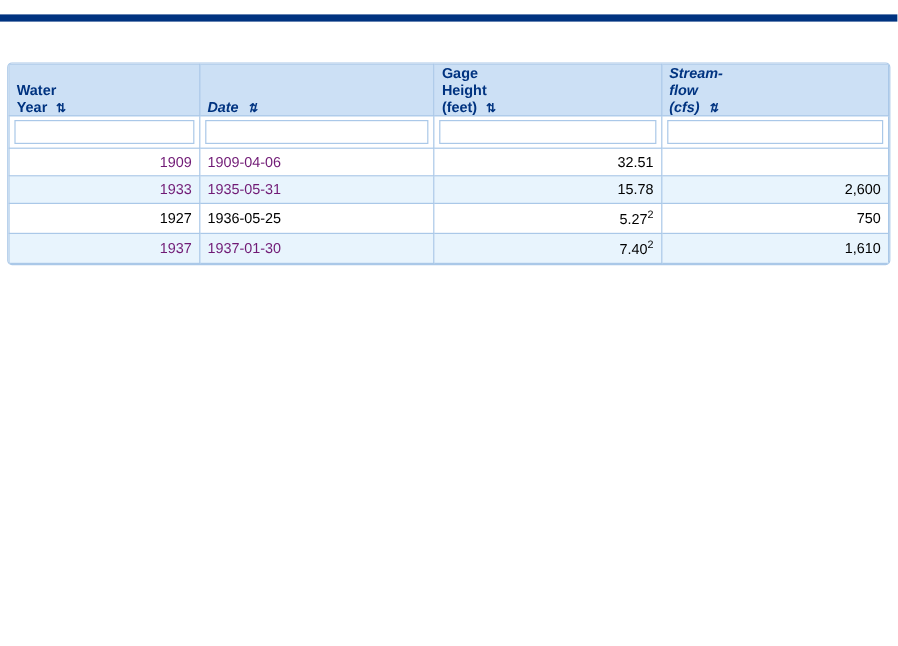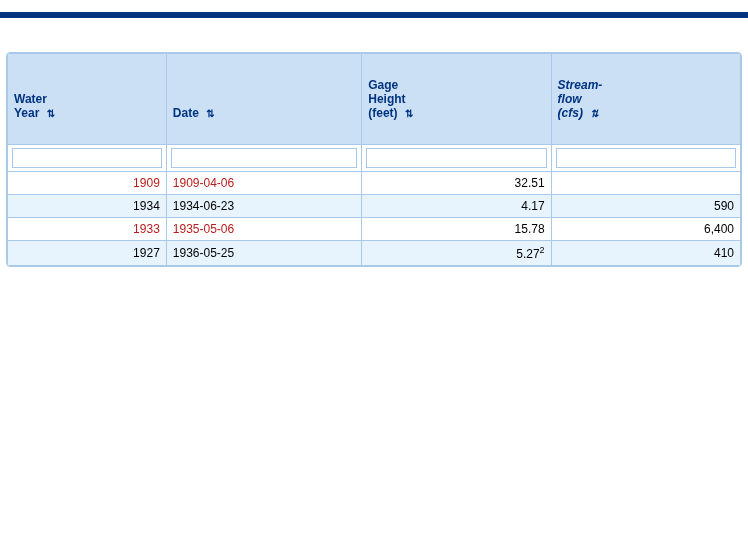--- a/index.html
+++ b/index.html
@@ -37,21 +37,21 @@
     }
     table {
       width: 100%;
       border-collapse: collapse;
     }
     thead tr {
       background: #cce0f5;
     }
     thead th {
       border: 1px solid #aac8e8;
-      padding: 24px 6px;
+      padding: 0 6px;
       text-align: left;
       font-size: 12px;
       font-weight: bold;
       color: #003380;
       vertical-align: bottom;
     }
     thead th .sort-icon {
       display: inline-block;
       margin-left: 4px;
       font-size: 10px;
@@ -73,25 +73,25 @@
     }
     tbody tr:nth-child(even) {
       background: #fff;
     }
     tbody td {
       border: 1px solid #aac8e8;
       padding: 4px 6px;
       font-size: 12px;
     }
     .col-year { width: 130px; }
-    .col-date { width: 160px; }
+    .col-date { width: 160px; font-style: italic; }
     .col-gage { width: 155px; }
     .col-stream { width: 155px; font-style: italic; }
 
-    .blue-cell { color: #b91c1c; }
+    .blue-cell { color: #701a75; }
     td.num { text-align: right; }
     sup { font-size: 9px; vertical-align: super; }
   </style>
 </head>
 <body>
 
 <div class="page-title"></div>
 
 <div class="available-bar"></div>
 
@@ -136,32 +136,32 @@
         <td><input type="text" style=""></td>
         <td><input type="text" style=""></td>
       </tr>
     <tr>
           <td class="num blue-cell">1909</td>
           <td class="blue-cell">1909-04-06</td>
           <td class="num">32.51</td>
           <td class="num"></td>
         </tr>
         <tr>
-          <td class="num">1934</td>
-          <td>1934-06-23</td>
-          <td class="num">4.17</td>
-          <td class="num">590</td>
-        </tr>
-        <tr>
           <td class="num blue-cell">1933</td>
-          <td class="blue-cell">1935-05-06</td>
+          <td class="blue-cell">1935-05-31</td>
           <td class="num">15.78</td>
-          <td class="num">6,400</td>
+          <td class="num">2,600</td>
         </tr>
         <tr>
           <td class="num">1927</td>
           <td>1936-05-25</td>
           <td class="num">5.27<sup>2</sup></td>
-          <td class="num">410</td>
+          <td class="num">750</td>
+        </tr>
+        <tr>
+          <td class="num blue-cell">1937</td>
+          <td class="blue-cell">1937-01-30</td>
+          <td class="num">7.40<sup>2</sup></td>
+          <td class="num">1,610</td>
         </tr>
       </tbody>
   </table>
 </div>
 
 </body></html>

